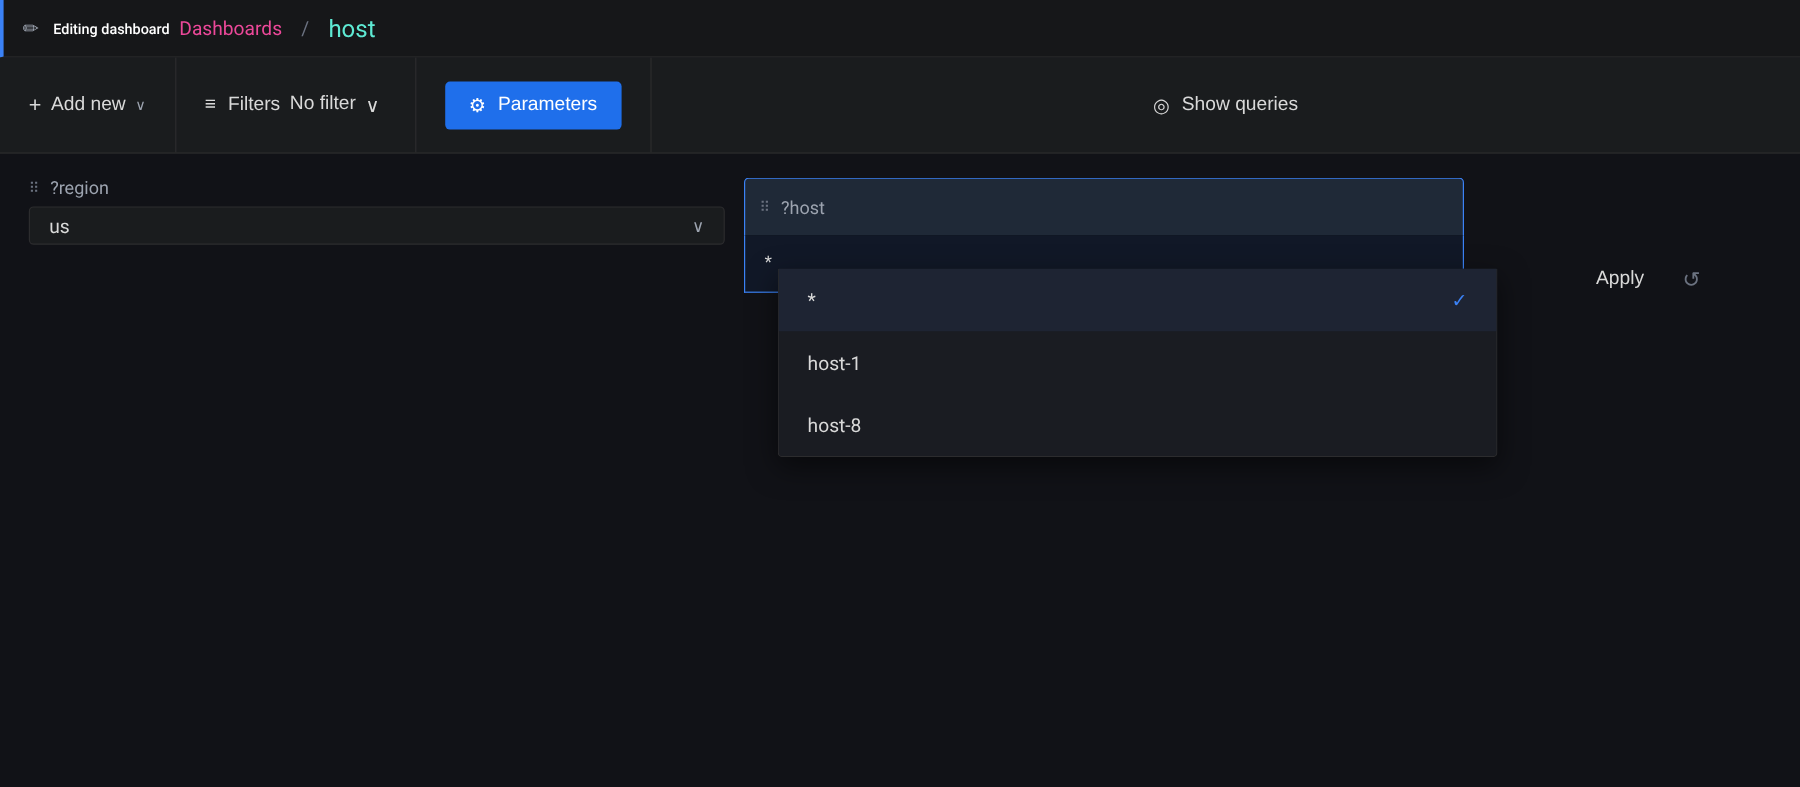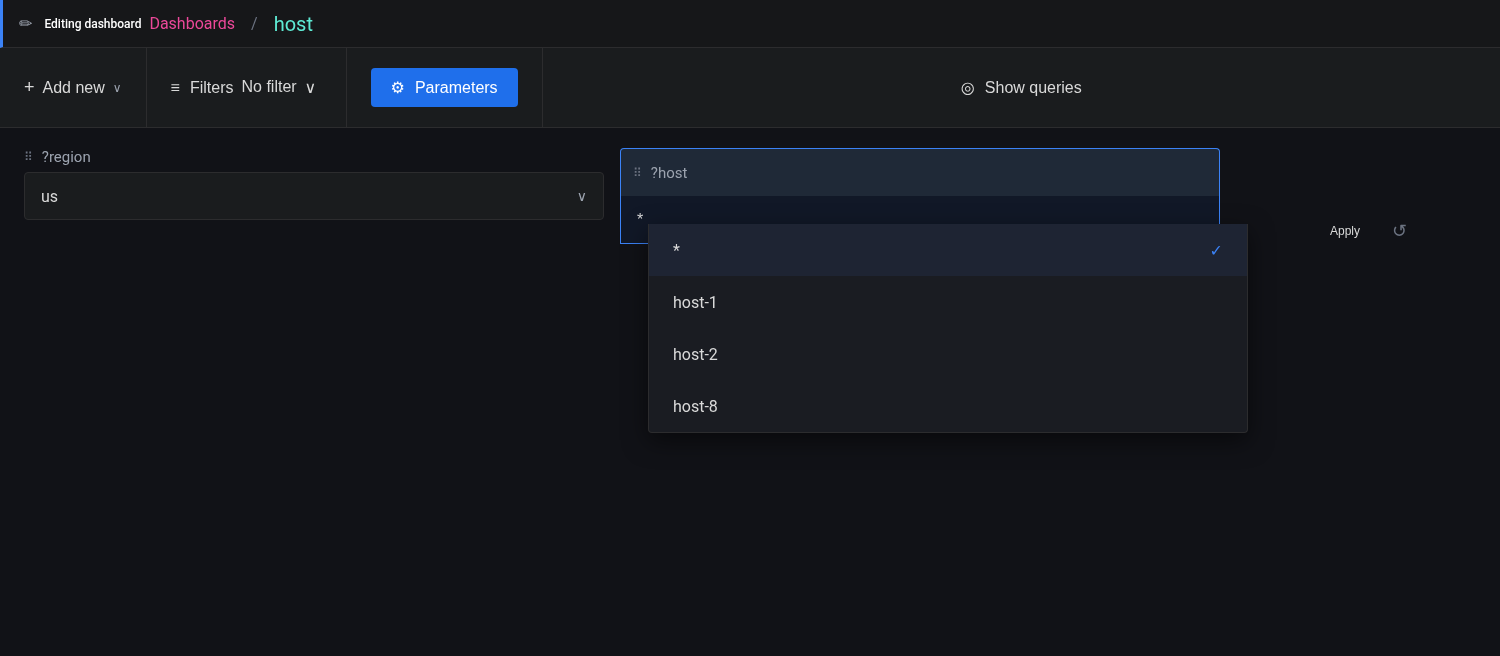--- a/index.html
+++ b/index.html
@@ -196,21 +196,21 @@
     }
 
     .drag-icon {
       color: #6b7280;
       font-size: 12px;
       letter-spacing: 1px;
     }
 
     .param-select {
       width: 580px;
-      height: 48px;
+      height: 32px;
       background-color: #1a1c1e;
       border: 1px solid #2c2c2e;
       border-radius: 4px;
       color: #d9d9d9;
       font-size: 16px;
       padding: 0 16px;
       display: flex;
       align-items: center;
       justify-content: space-between;
       cursor: pointer;
@@ -302,21 +302,21 @@
       gap: 12px;
       position: absolute;
       top: 68px;
       left: 1290px;
     }
 
     .apply-btn {
       background: none;
       border: none;
       color: #d9d9d9;
-      font-size: 12px;
+      font-size: 16px;
       cursor: pointer;
       padding: 8px 16px;
     }
 
     .refresh-btn {
       background: none;
       border: none;
       color: #6b7280;
       font-size: 18px;
       cursor: pointer;
@@ -406,20 +406,17 @@
   <div class="dropdown-menu">
 
   <div class="dropdown-item selected">
         <span>*</span>
         <span class="check-icon">✓</span>
       </div>
       <div class="dropdown-item">
         <span>host-1</span>
       </div>
       <div class="dropdown-item">
-        <span>host-2</span>
-      </div>
-      <div class="dropdown-item">
         <span>host-8</span>
       </div>
     </div>
 
 </div>
 
 </body></html>

